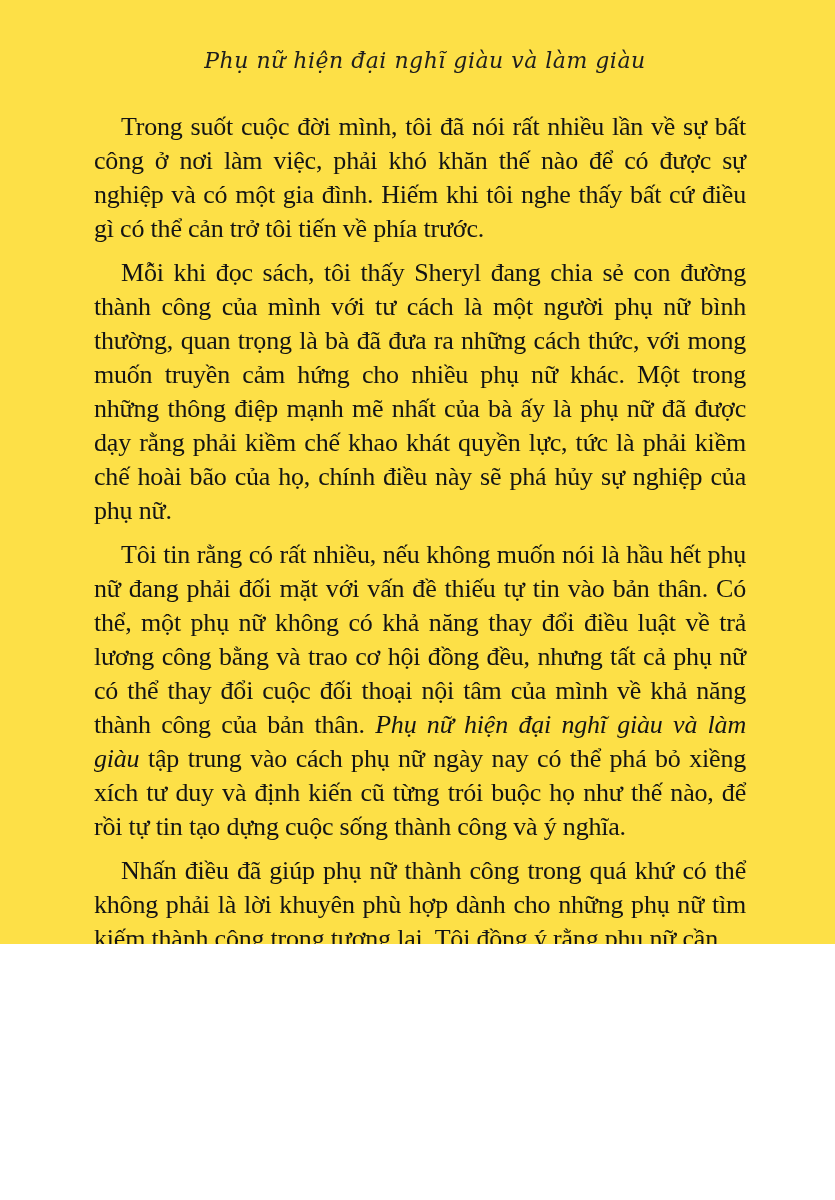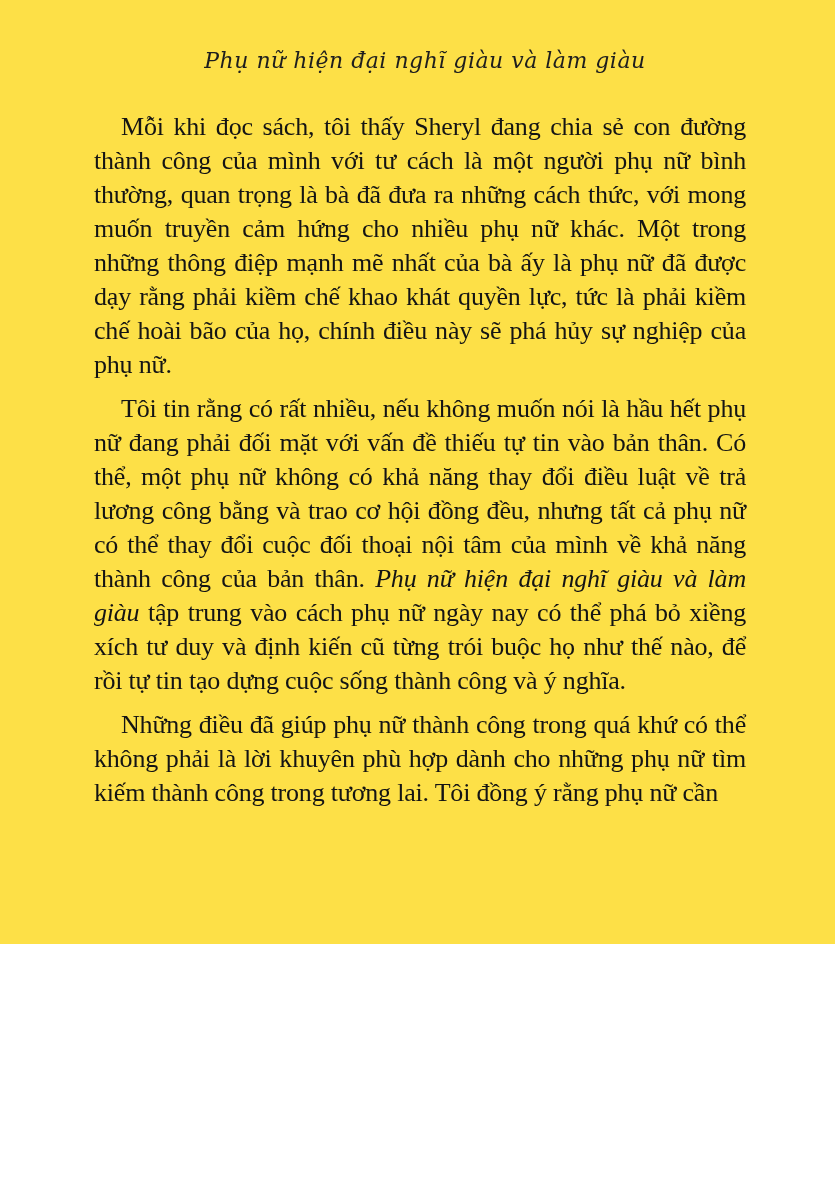--- a/index.html
+++ b/index.html
@@ -66,18 +66,19 @@
     color: #1a1a1a;
   }
 </style>
 </head>
 <body>
 
 <div class="page">
   <div class="running-header">Phụ nữ hiện đại nghĩ giàu và làm giàu</div>
 
   <div class="body-text">
+      <p class="para"><span>Trong suốt cuộc đời mình, tôi đã nói rất nhiều lần về sự bất công ở nơi làm việc, phải khó khăn thế nào để có được sự nghiệp và có một gia đình. Hiếm khi tôi nghe thấy bất cứ điều gì có thể cản trở tôi tiến về phía trước.</span></p>
       <p class="para"><span>Mỗi khi đọc sách, tôi thấy Sheryl đang chia sẻ con đường thành công của mình với tư cách là một người phụ nữ bình thường, quan trọng là bà đã đưa ra những cách thức, với mong muốn truyền cảm hứng cho nhiều phụ nữ khác. Một trong những thông điệp mạnh mẽ nhất của bà ấy là phụ nữ đã được dạy rằng phải kiềm chế khao khát quyền lực, tức là phải kiềm chế hoài bão của họ, chính điều này sẽ phá hủy sự nghiệp của phụ nữ.</span></p>
       <p class="para"><span>Tôi tin rằng có rất nhiều, nếu không muốn nói là hầu hết phụ nữ đang phải đối mặt với vấn đề thiếu tự tin vào bản thân. Có thể, một phụ nữ không có khả năng thay đổi điều luật về trả lương công bằng và trao cơ hội đồng đều, nhưng tất cả phụ nữ có thể thay đổi cuộc đối thoại nội tâm của mình về khả năng thành công của bản thân. </span><span class="italic">Phụ nữ hiện đại nghĩ giàu và làm giàu</span><span> tập trung vào cách phụ nữ ngày nay có thể phá bỏ xiềng xích tư duy và định kiến cũ từng trói buộc họ như thế nào, để rồi tự tin tạo dựng cuộc sống thành công và ý nghĩa.</span></p>
-      <p class="para"><span>Những điều đã giúp phụ nữ thành công trong quá khứ có thể không phải là lời khuyên phù hợp dành cho những phụ nữ tìm kiếm thành công trong tương lai. Tôi đồng ý rằng phụ nữ cần</span></p>
+      <p class="para"><span>Nhấn điều đã giúp phụ nữ thành công trong quá khứ có thể không phải là lời khuyên phù hợp dành cho những phụ nữ tìm kiếm thành công trong tương lai. Tôi đồng ý rằng phụ nữ cần</span></p>
     </div>
 
 </div>
 
 </body></html>

